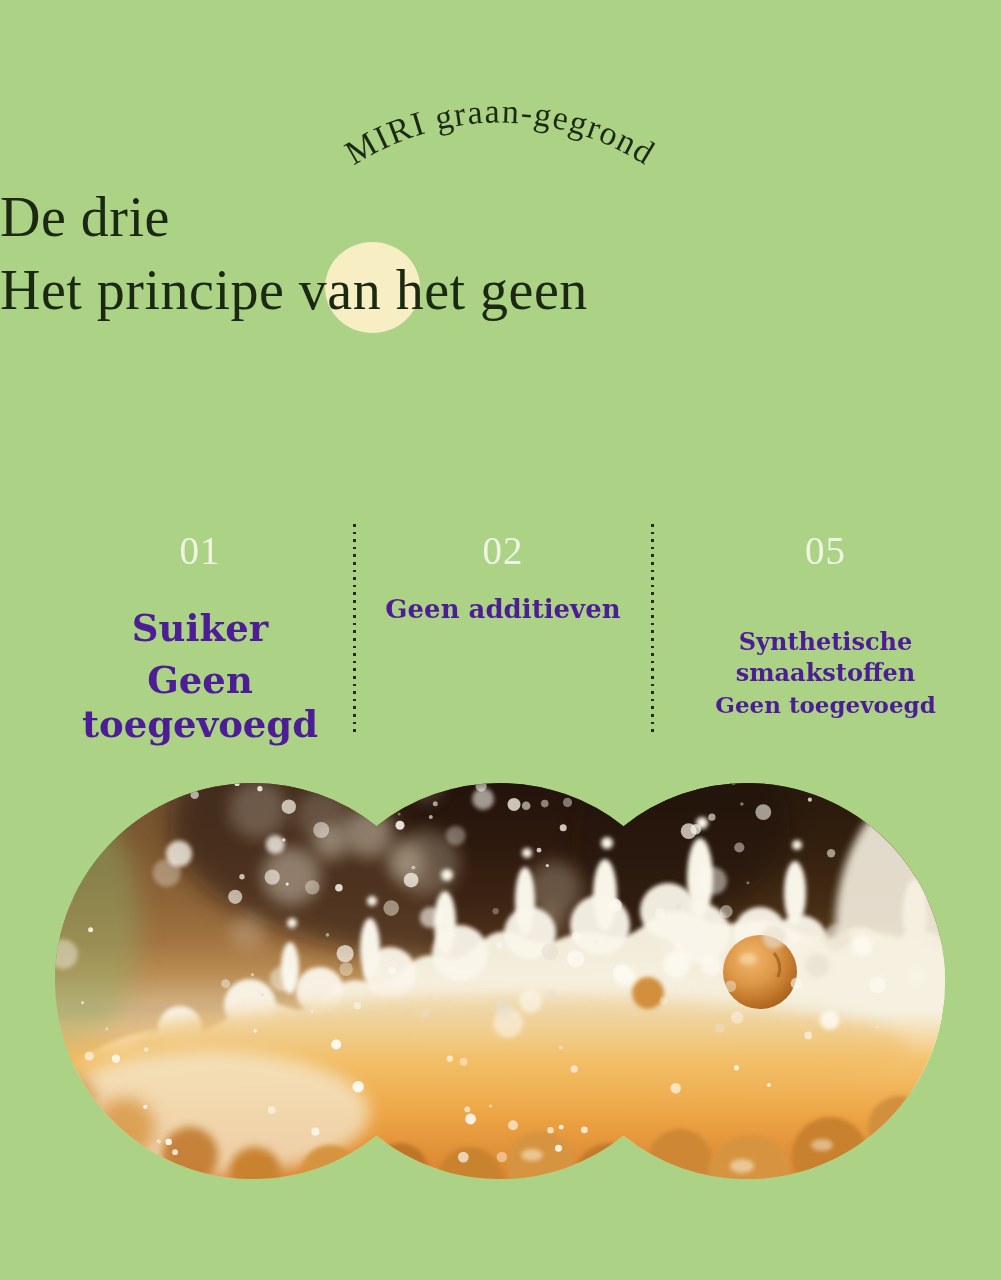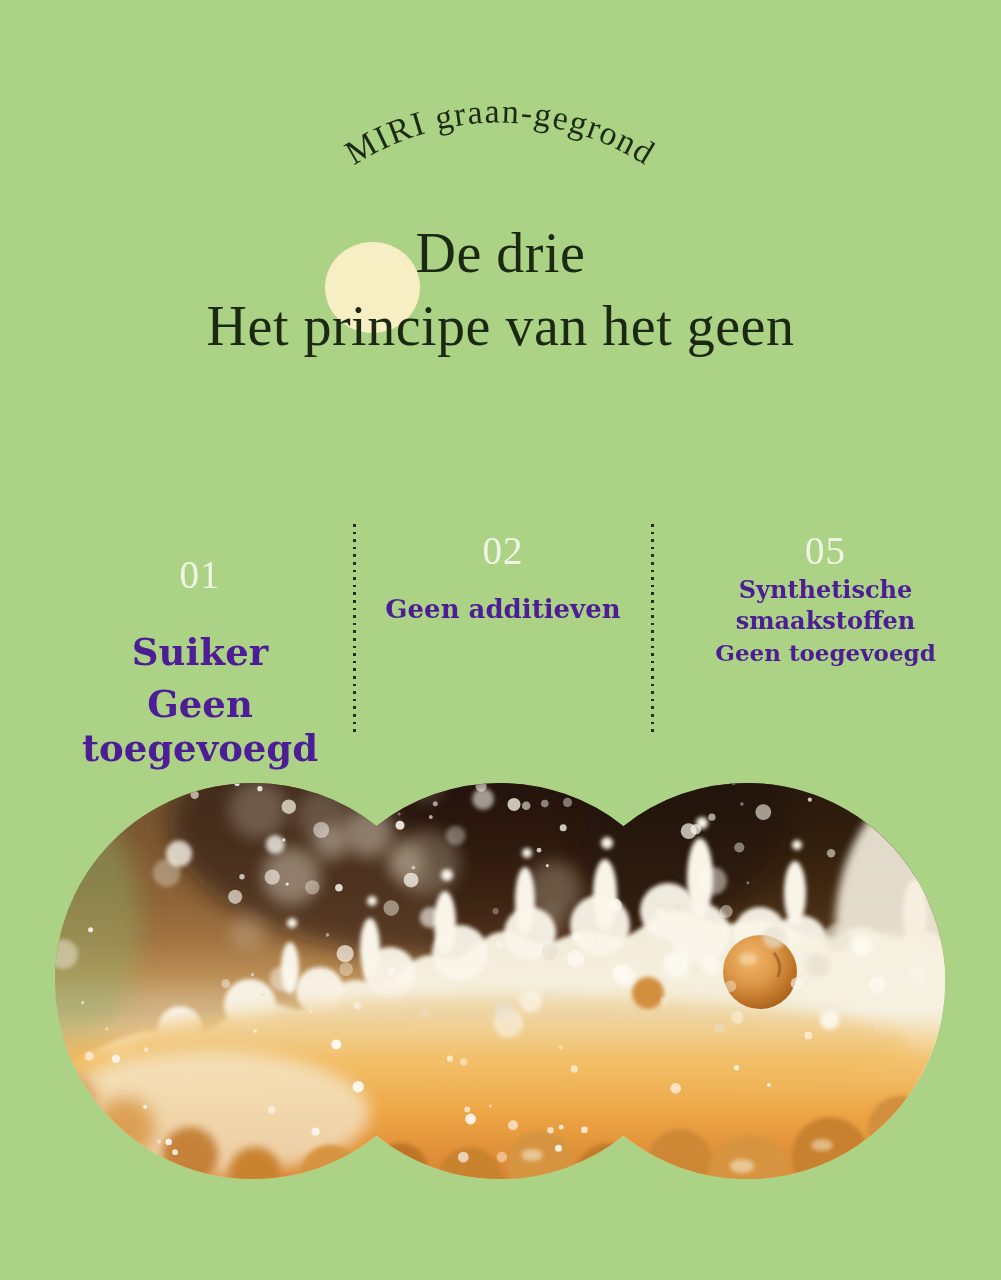--- a/index.html
+++ b/index.html
@@ -12,53 +12,53 @@
   .arc-svg text {
     font-family:"Liberation Serif", serif; font-size:34px;
     letter-spacing:1.5px; fill:#1c2a13;
   }
   .accent-circle {
     position:absolute; left:325px; top:242px; width:95px; height:91px;
     border-radius:50%; background:#f8eec4; z-index:1;
   }
   .title {
     position:absolute; top:181px; left:0; width:100%; z-index:2;
-    text-align:center; font-size:56px; line-height:73px;
-    color:#1b2912; font-weight:400; letter-spacing:0.5px;margin-top:36px;
+    text-align:left; font-size:56px; line-height:73px;
+    color:#1b2912; font-weight:400; letter-spacing:0.5px;
   }
   .subtitle {
     position:absolute; top:390px; left:0; width:100%; z-index:2;
     text-align:center; font-size:28px; line-height:45px; color:#283b1b;
   }
   .dotline {
     position:absolute; top:524px; height:212px; width:3px;
     background-image:repeating-linear-gradient(to bottom,
       #262b20 0px, #262b20 2.6px, transparent 2.6px, transparent 7.6px);
   }
   .dotline.d1 { left:353px; }
   .dotline.d2 { left:651px; }
   .col {
     position:absolute; top:527px; display:flex; flex-direction:column;
     align-items:center; text-align:center;
   }
-  .col.c1 { left:25px;  width:350px;margin-top:24px; }
+  .col.c1 { left:25px;  width:350px; }
   .col.c2 { left:356px; width:294px;text-align:center; }
   .col.c3 { left:653px; width:345px; }
   .num {
     font-family:"Liberation Serif", serif; font-size:39px; line-height:47px;
     color:#f3f7e9; opacity:0.95; letter-spacing:1px;
   }
   .ptitle, .pclaim {
     font-family:"DejaVu Serif", serif; font-weight:700; color:#4c1d95;
   }
   .c1 .ptitle { margin-top:32px; font-size:37px; line-height:44px; }
   .c1 .pclaim { margin-top:8px;  font-size:37px; line-height:44px; }
   .c2 .ptitle { margin-top:28px; font-size:38px; line-height:45px; }
   .c2 .pclaim { margin-top:13px; font-size:26px; line-height:45px; }
-  .c3 .ptitle { font-size:24px; line-height:31px; }
+  .c3 .ptitle { margin-top:52px; font-size:24px; line-height:31px; }
   .c3 .pclaim { margin-top:1px;  font-size:23px; line-height:31px; }
   .photo-svg { position:absolute; top:783px; left:0; width:1001px; height:397px; }
 </style>
 </head>
 <body>
 
 <div class="poster">
 
   <svg class="arc-svg" viewBox="0 0 1001 240" xmlns="http://www.w3.org/2000/svg">
     <defs>

